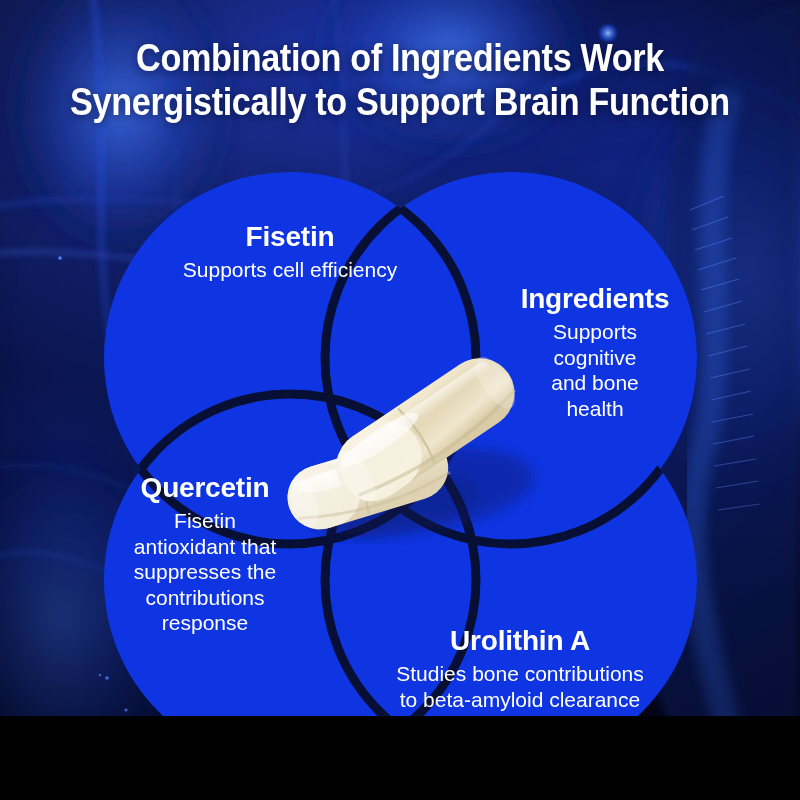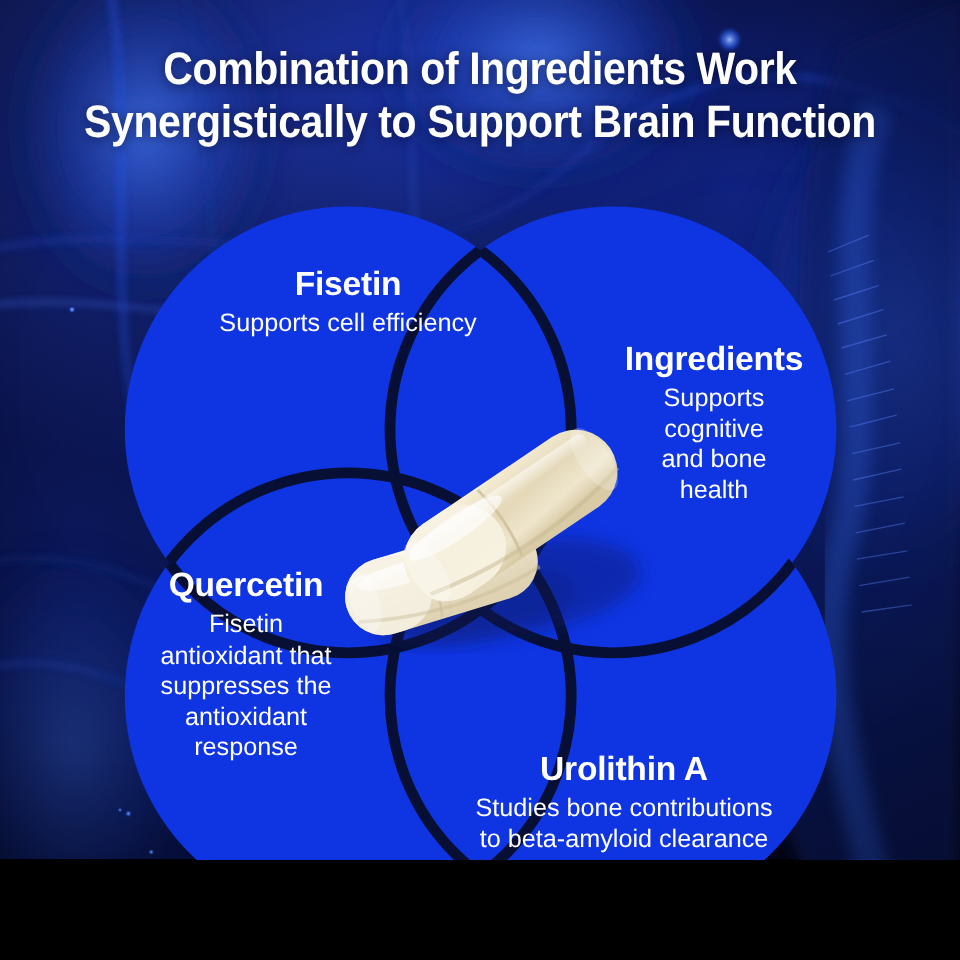--- a/index.html
+++ b/index.html
@@ -283,21 +283,21 @@
     <div class="body">cognitive</div>
     <div class="body">and bone</div>
     <div class="body">health</div>
   </div>
 
   <div class="txt" style="left:105px; top:471px; width:200px;text-align:center;">
     <div class="head">Quercetin</div>
     <div class="body">Fisetin</div>
     <div class="body">antioxidant that</div>
     <div class="body">suppresses the</div>
-    <div class="body">antioxidant</div>
+    <div class="body">contributions</div>
     <div class="body">response</div>
   </div>
 
   <div class="txt" style="left:360px; top:624px; width:320px;">
     <div class="head">Urolithin A</div>
     <div class="body">Studies bone contributions</div>
     <div class="body">to beta-amyloid clearance</div>
   </div>
 
 </div>

